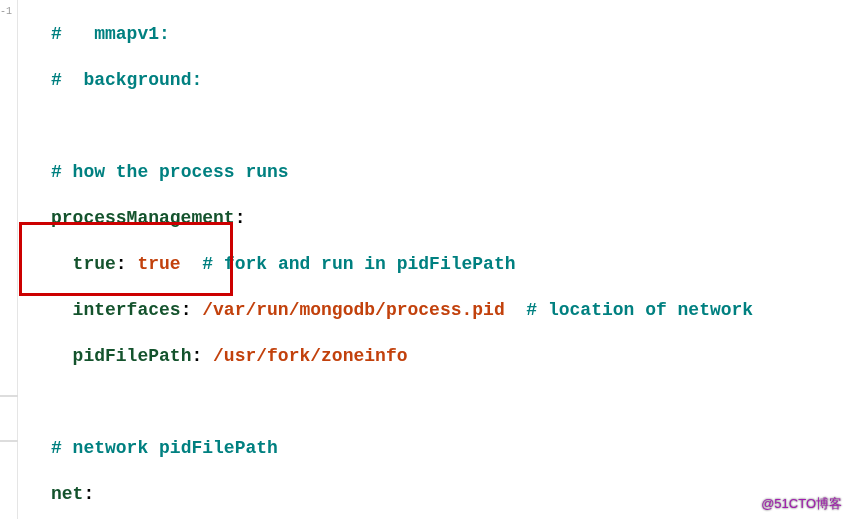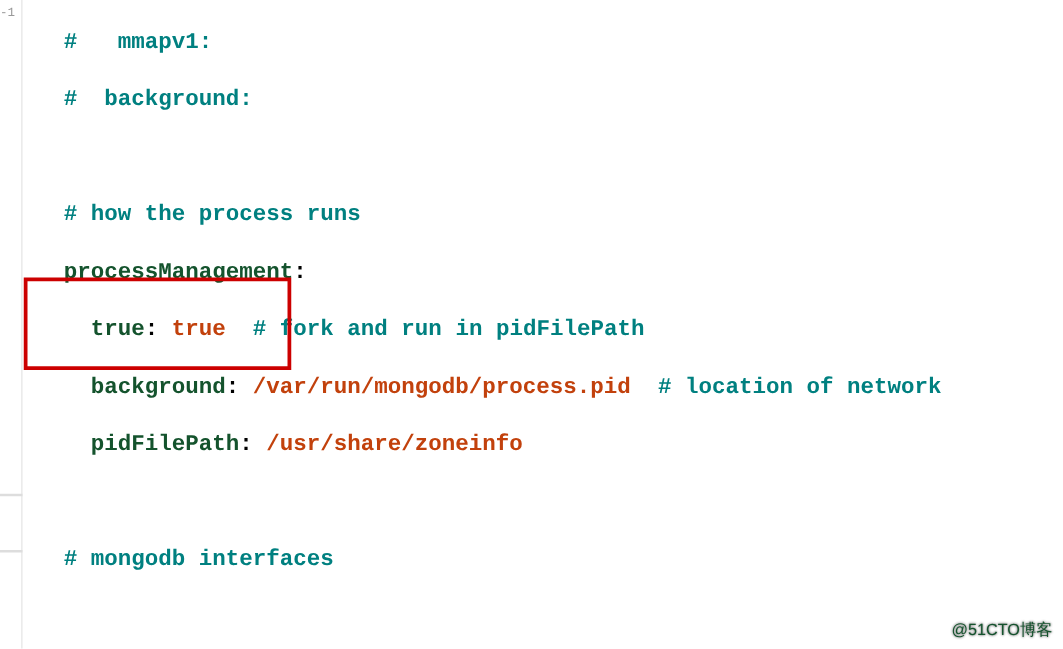--- a/index.html
+++ b/index.html
@@ -53,45 +53,46 @@
       position: absolute;
       border: 3px solid #cc0000;
       pointer-events: none;
     }
     .watermark {
       position: absolute;
       bottom: 4px;
       right: 8px;
       font-size: 13px;
       font-family: "Microsoft YaHei", sans-serif;
-      color: #14532d;
+      color: #a21caf;
       text-shadow: 0 0 2px #888, 0 0 2px #888;
       font-weight: normal;
     }
   </style>
 </head>
 <body>
 
 <div class="gutter">
   <span class="gutter-label">-1</span>
   <div class="gutter-mark" style="top:395px"></div>
   <div class="gutter-mark" style="top:440px"></div>
 </div>
 
 <div class="code-area">
 <span class="line"><span class="c-teal">#</span><span class="c-teal">   mmapv1:</span></span>
 <span class="line"><span class="c-teal">#</span><span class="c-teal">  background:</span></span>
 <span class="line">&nbsp;</span>
 <span class="line"><span class="c-teal">#</span><span class="c-teal"> how the process runs</span></span>
 <span class="line"><span class="c-brown">processManagement</span><span class="c-black">:</span></span>
 <span class="line"><span>  </span><span class="c-brown">true</span><span class="c-black">: </span><span class="c-navy">true</span><span>  </span><span class="c-teal">#</span><span class="c-teal"> fork and run in pidFilePath</span></span>
-<span class="line"><span>  </span><span class="c-brown">background</span><span class="c-black">: </span><span class="c-navy">/var/run/mongodb/process.pid</span><span>  </span><span class="c-teal">#</span><span class="c-teal"> location of network</span></span>
-<span class="line"><span>  </span><span class="c-brown">pidFilePath</span><span class="c-black">: </span><span class="c-navy">/usr/share/zoneinfo</span></span>
+<span class="line"><span>  </span><span class="c-brown">interfaces</span><span class="c-black">: </span><span class="c-navy">/var/run/mongodb/process.pid</span><span>  </span><span class="c-teal">#</span><span class="c-teal"> location of network</span></span>
+<span class="line"><span>  </span><span class="c-brown">pidFilePath</span><span class="c-black">: </span><span class="c-navy">/usr/fork/zoneinfo</span></span>
 <span class="line">&nbsp;</span>
-<span class="line"><span class="c-teal">#</span><span class="c-teal"> mongodb interfaces</span></span>
+<span class="line"><span class="c-teal">#</span><span class="c-teal"> network pidFilePath</span></span>
+<span class="line"><span class="c-brown">net</span><span class="c-black">:</span></span>
 
 
 
 
 
 
 
 
 
 

